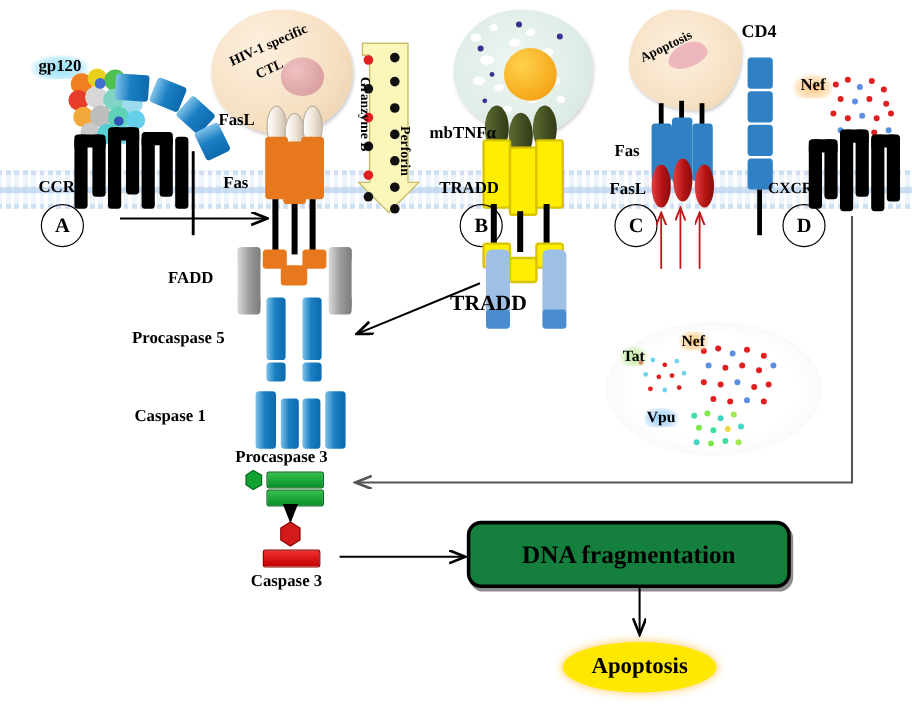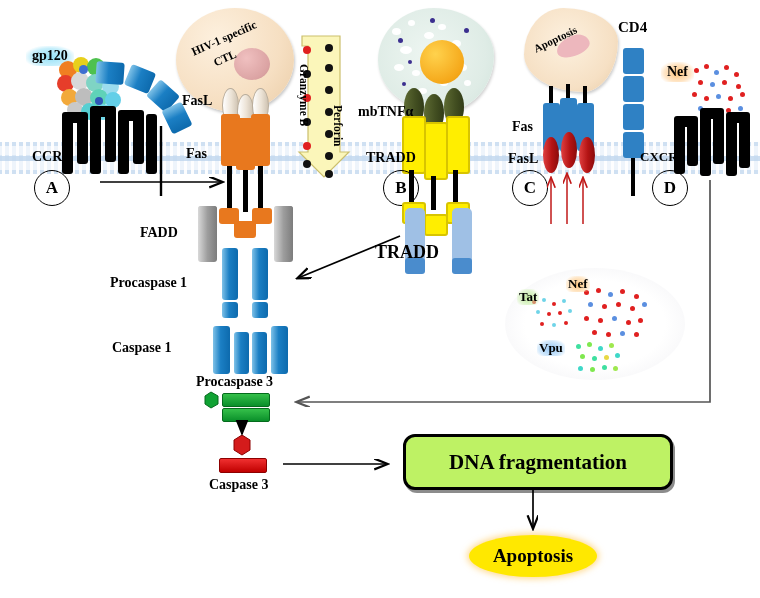--- a/index.html
+++ b/index.html
@@ -115,21 +115,21 @@
   #viral{
     left:505px;top:268px;width:180px;height:112px;border-radius:50%;
     background:radial-gradient(ellipse at 50% 50%, #ffffff 55%, #f6f6f8 80%, #eceaf2 100%);
   }
   .vp-tag{
     position:absolute;font-family:"Liberation Serif", serif;font-weight:bold;font-size:13px;
     padding:0 2px;border-radius:3px;
   }
   
   #dnabox{
-    left:403px;top:434px;width:264px;height:50px;background:#bef264;
+    left:389px;top:434px;width:264px;height:50px;background:#15803d;
     border:3px solid #000;border-radius:12px;
     display:flex;align-items:center;justify-content:center;
     font-size:21px;font-weight:bold;font-family:"Liberation Serif", serif;
     box-shadow:2px 3px 0 rgba(0,0,0,.45);
   }
   #apobox{
     left:469px;top:535px;width:128px;height:42px;background:#ffe800;
     border-radius:50%;
     display:flex;align-items:center;justify-content:center;
     font-size:19px;font-weight:bold;font-family:"Liberation Serif", serif;
@@ -242,21 +242,21 @@
   <div class="bar grey abs" style="left:198px;top:206px;width:19px;height:13px;"></div>
   <div class="bar grey abs" style="left:274px;top:206px;width:19px;height:13px;"></div>
   <div class="bar grey abs" style="left:198px;top:246px;width:19px;height:16px;"></div>
   <div class="bar grey abs" style="left:274px;top:246px;width:19px;height:16px;"></div>
   <div class="lbl" style="left:140px;top:226px;font-size:14px;">FADD</div>
 
   <div class="bar blue abs" style="left:222px;top:248px;width:16px;height:52px;"></div>
   <div class="bar blue abs" style="left:252px;top:248px;width:16px;height:52px;"></div>
   <div class="bar blue abs" style="left:222px;top:302px;width:16px;height:16px;"></div>
   <div class="bar blue abs" style="left:252px;top:302px;width:16px;height:16px;"></div>
-  <div class="lbl" style="left:110px;top:276px;font-size:14px;">Procaspase 1</div>
+  <div class="lbl" style="left:110px;top:276px;font-size:14px;">Procaspase 5</div>
 
   <div class="bar blue abs" style="left:213px;top:326px;width:17px;height:48px;"></div>
   <div class="bar blue abs" style="left:234px;top:332px;width:15px;height:42px;"></div>
   <div class="bar blue abs" style="left:252px;top:332px;width:15px;height:42px;"></div>
   <div class="bar blue abs" style="left:271px;top:326px;width:17px;height:48px;"></div>
   <div class="lbl" style="left:112px;top:341px;font-size:14px;">Caspase 1</div>
 
   <div class="lbl" style="left:196px;top:375px;font-size:14px;">Procaspase 3</div>
   <svg class="ovl">
     <polygon points="205,396 211,392 218,396 218,404 211,408 205,404" fill="#10a233" stroke="#046b1c" stroke-width="1"></polygon>

